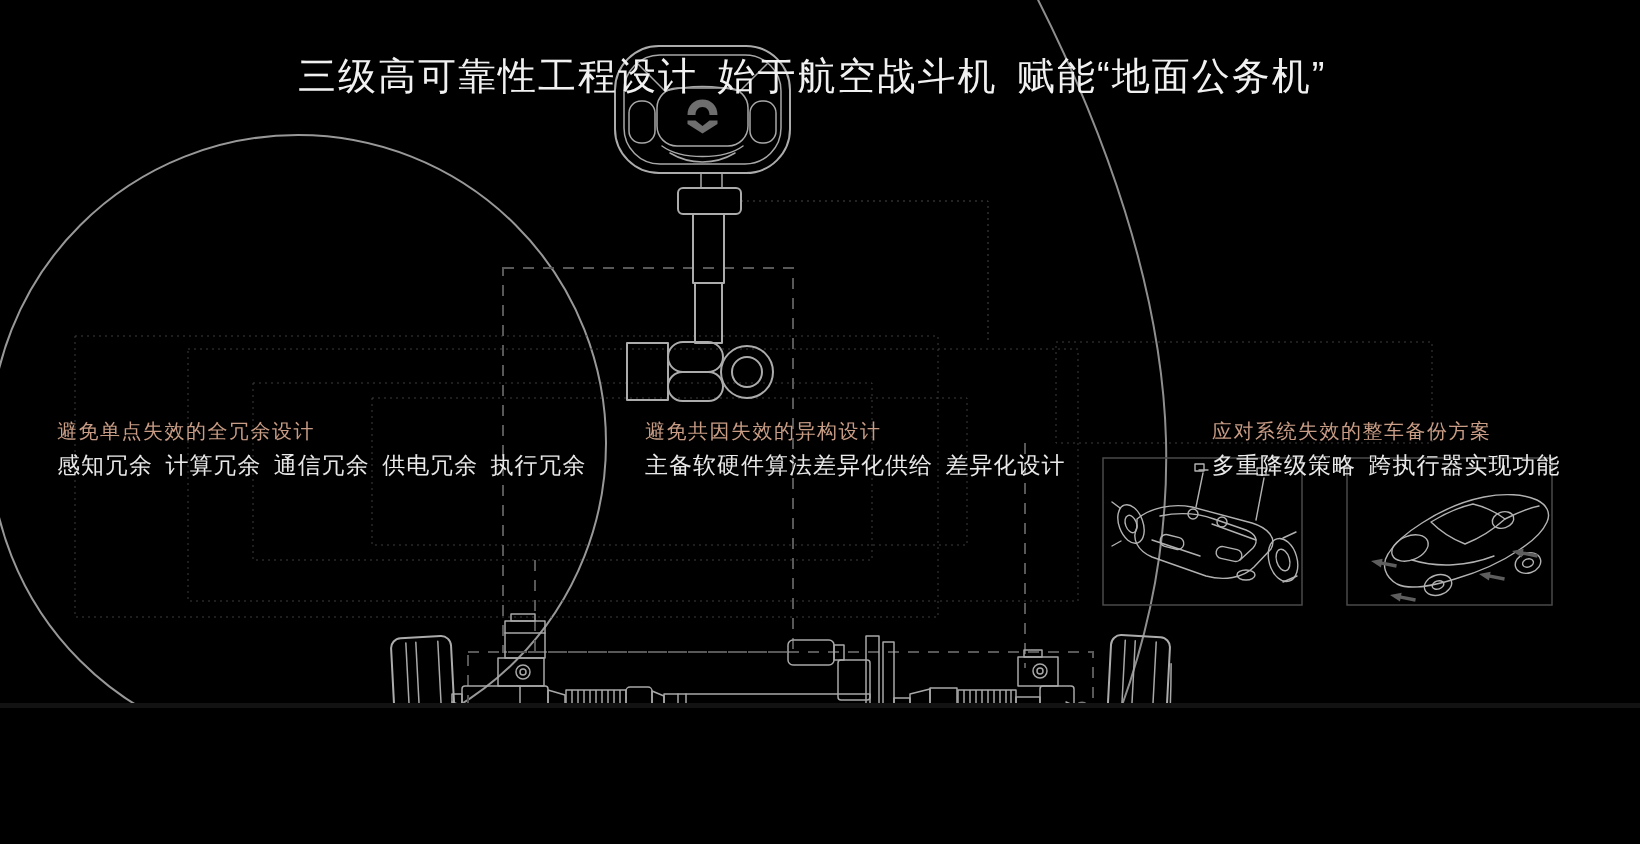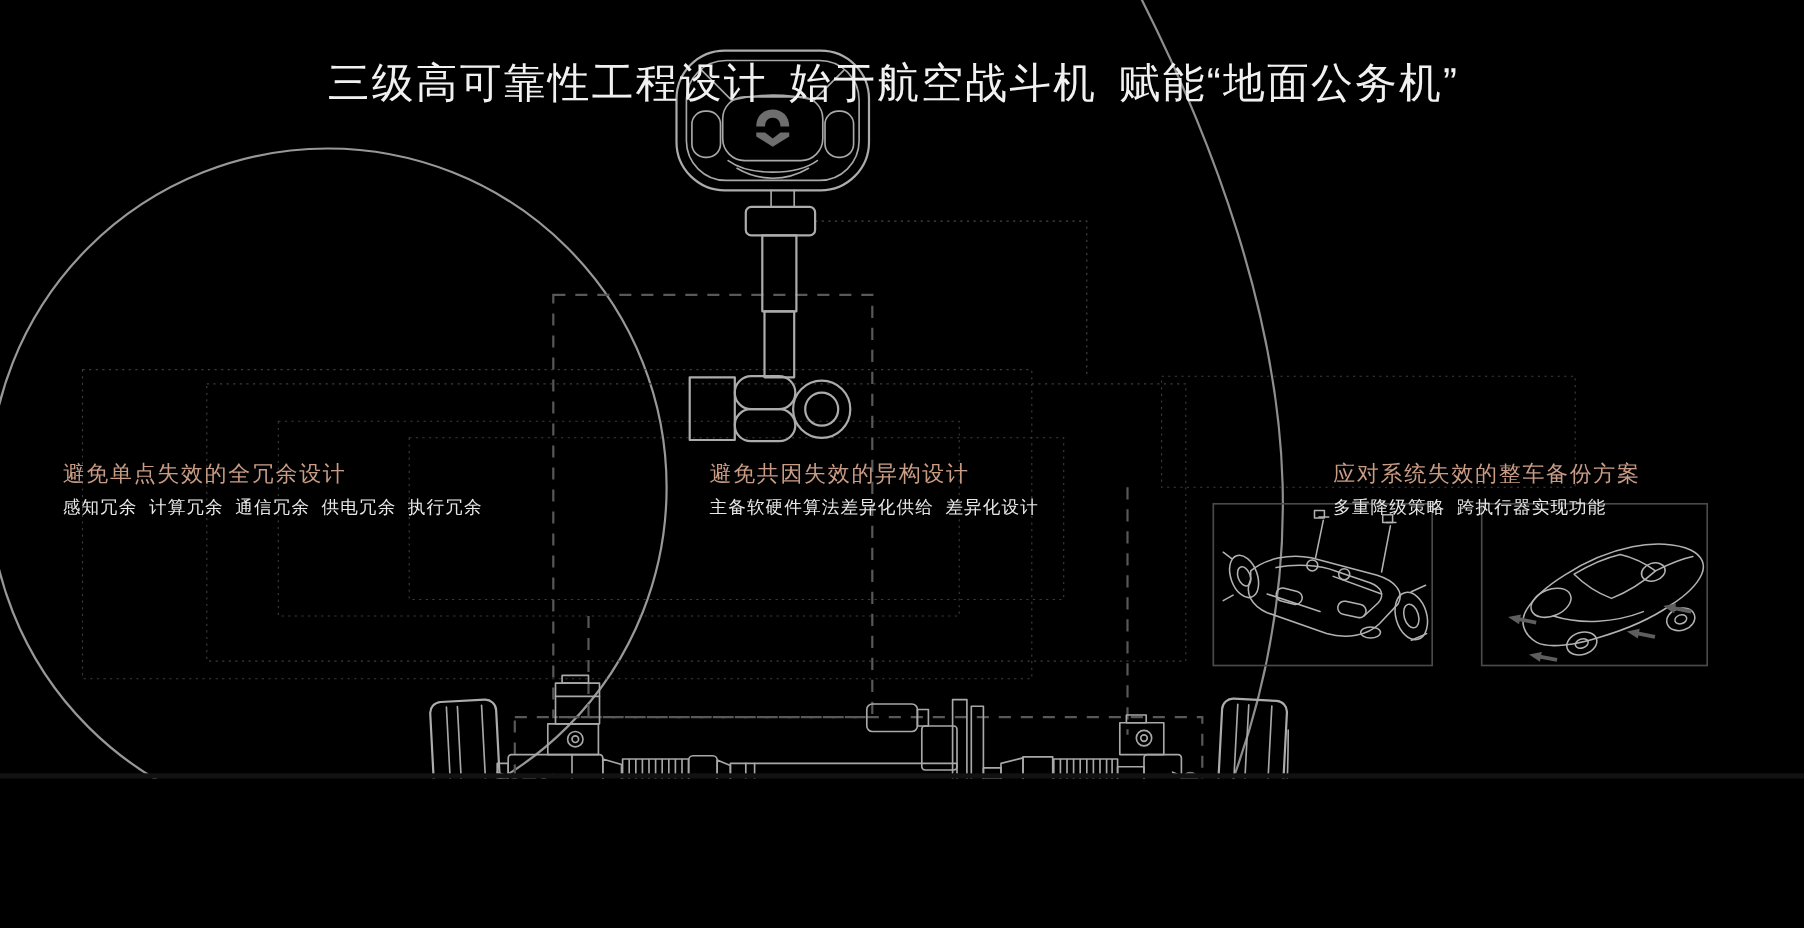--- a/index.html
+++ b/index.html
@@ -13,21 +13,21 @@
     font-size:38px; font-weight:500; line-height:1.05;
     letter-spacing:2px; word-spacing:7px;
     color:#f1f1f1; white-space:nowrap;
   }
   .pillar { position:absolute; white-space:nowrap; }
   .pillar-heading {
     font-size:20px; line-height:1; letter-spacing:1.5px; word-spacing:4px;
     color:#c89c85; margin:0 0 13px 0; font-weight:400;
   }
   .pillar-detail {
-    font-size:16px; line-height:1; letter-spacing:1px; word-spacing:5px;
+    font-size:23px; line-height:1; letter-spacing:1px; word-spacing:5px;
     color:#e9e9e9; font-weight:400;
   }
   .pillar-1 { left:57px;  top:421px; }
   .pillar-2 { left:645px; top:421px; }
   .pillar-3 { left:1212px; top:421px; }
   .floor-edge { position:absolute; left:0; bottom:0; width:100%; height:5px; background:#121212; }
 
   svg.artwork { position:absolute; left:0; top:0; }
   .circle-big { stroke:#989898; stroke-width:2; fill:none; }
   .arc        { stroke:#8e8e8e; stroke-width:2; fill:none; }

